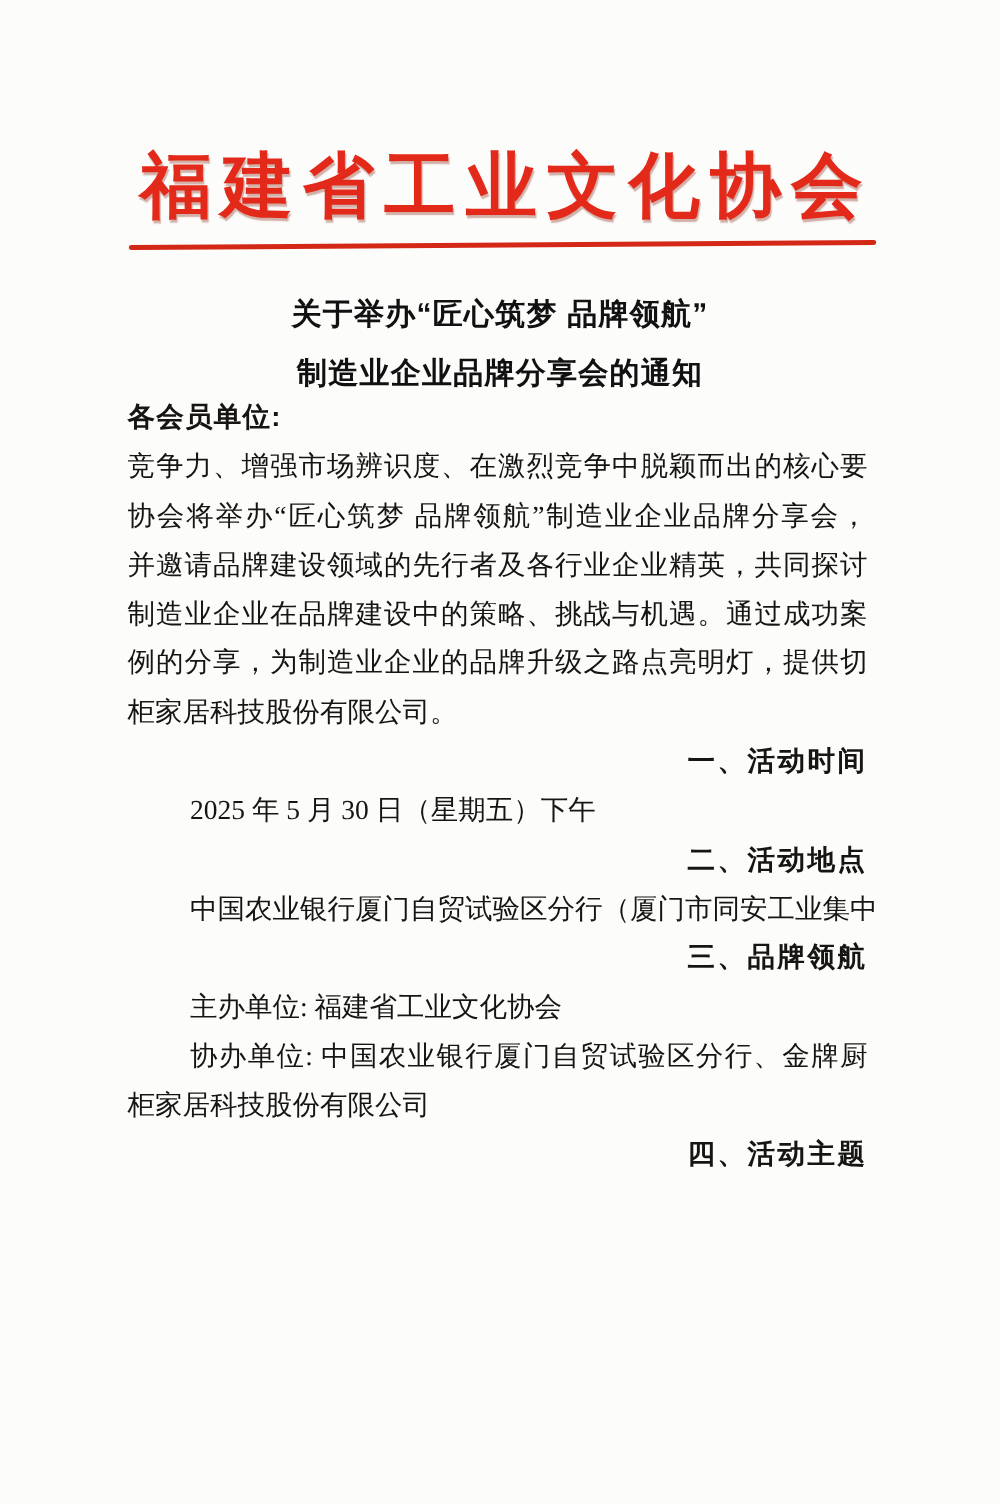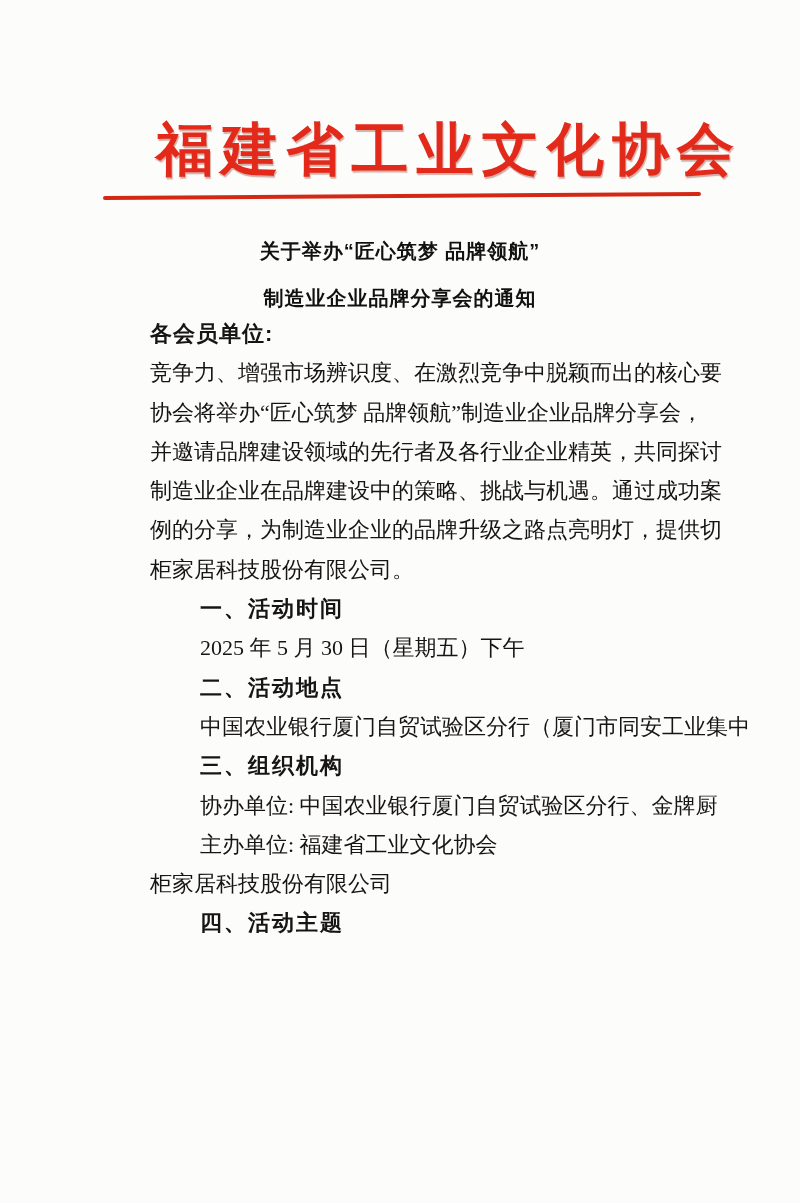--- a/index.html
+++ b/index.html
@@ -29,74 +29,73 @@
     font-family: "Liberation Serif", serif;
     font-size: 57px;
     font-weight: 700;
     color: var(--accent);
     line-height: 72px;
     text-align: justify;
     text-align-last: justify;
     white-space: nowrap;
     letter-spacing: 0;
     text-shadow: 1px 2px 1px rgba(130, 30, 8, 0.35);
-    margin-left: 44px;
   }
   .red-rule {
     position: absolute;
     left: 103px;
     top: 194px;
     width: 598px;
     height: 4px;
     background: var(--rule);
     transform: rotate(-0.4deg);
     border-radius: 2px;
   }
   .notice-title {
     position: absolute;
     left: 0;
     top: 228px;
     width: 800px;
     text-align: center;
     font-family: "Liberation Sans", sans-serif;
     font-weight: 700;
-    font-size: 20px;
+    font-size: 24px;
     line-height: 47px;
     color: #111;
     letter-spacing: 1px;
   }
   .doc-body {
     position: absolute;
     left: 102px;
     top: 314px;
     width: 592px;
     font-size: 22px;
     line-height: 39.3px;
     color: var(--ink);
   }
   .line {
     height: 39.3px;
     white-space: nowrap;
     overflow: visible;
-    margin-left: 48px;
   }
   .j {
     text-align: justify;
     text-align-last: justify;
   }
   .ind { text-indent: 50px; }
   .strong {
     font-family: "Liberation Sans", sans-serif;
     font-weight: 700;
     letter-spacing: 1px;
   }
   .h {
     font-family: "Liberation Sans", sans-serif;
     font-weight: 700;
     letter-spacing: 2px;
+    text-align: right;
   }
 </style>
 </head>
 <body>
 
 <div class="page">
 
   <div class="org-title">福建省工业文化协会</div>
 
   <div class="red-rule"></div>
@@ -111,20 +110,20 @@
     <div class="line j">竞争力、增强市场辨识度、在激烈竞争中脱颖而出的核心要</div>
     <div class="line j">协会将举办“匠心筑梦 品牌领航”制造业企业品牌分享会，</div>
     <div class="line j">并邀请品牌建设领域的先行者及各行业企业精英，共同探讨</div>
     <div class="line j">制造业企业在品牌建设中的策略、挑战与机遇。通过成功案</div>
     <div class="line j">例的分享，为制造业企业的品牌升级之路点亮明灯，提供切</div>
     <div class="line">柜家居科技股份有限公司。</div>
     <div class="line h ind">一、活动时间</div>
     <div class="line ind">2025 年 5 月 30 日（星期五）下午</div>
     <div class="line h ind">二、活动地点</div>
     <div class="line j ind">中国农业银行厦门自贸试验区分行（厦门市同安工业集中</div>
-    <div class="line h ind">三、组织机构</div>
+    <div class="line h ind">三、品牌领航</div>
+    <div class="line ind">主办单位: 福建省工业文化协会</div>
     <div class="line j ind">协办单位: 中国农业银行厦门自贸试验区分行、金牌厨</div>
-    <div class="line ind">主办单位: 福建省工业文化协会</div>
     <div class="line">柜家居科技股份有限公司</div>
     <div class="line h ind">四、活动主题</div>
   </div>
 
 </div>
 
 </body></html>

